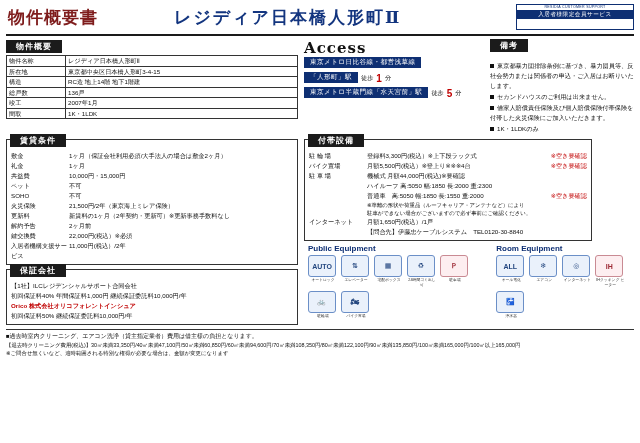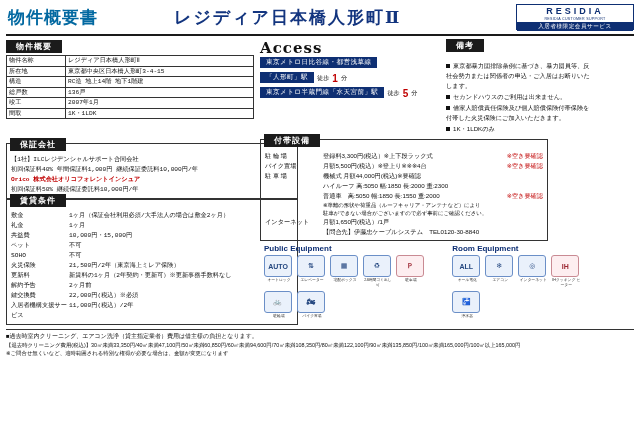--- a/index.html
+++ b/index.html
@@ -10,21 +10,21 @@
     font-size:6.5px;
     color:#111;
     overflow:hidden;
   }
   .page{position:relative;width:640px;height:443px;box-sizing:border-box;padding:4px 6px;}
 
   
   .header{position:relative;height:30px;border-bottom:2px solid #1a1a1a;}
   .doc-title{
     position:absolute;left:2px;top:2px;
-    font-size:17px;font-weight:bold;letter-spacing:1px;color:#0369a1;
+    font-size:17px;font-weight:bold;letter-spacing:1px;color:#7f1d1d;
     font-family:"DejaVu Serif","Liberation Serif",serif;
   }
   .prop-title{
     position:absolute;left:168px;top:2px;
     font-size:17px;font-weight:bold;letter-spacing:2px;color:#13357f;
     font-family:"DejaVu Serif","Liberation Serif",serif;
   }
   .logo-box{
     position:absolute;right:0;top:0;width:118px;height:26px;
     border:1px solid #0e2f73;box-sizing:border-box;background:#fff;
@@ -44,21 +44,21 @@
     display:inline-block;background:#1b1b1b;color:#fff;font-weight:bold;
     font-size:8px;padding:1px 10px;letter-spacing:1px;
   }
   .sec-h-plain{
     font-size:15px;font-weight:bold;letter-spacing:1px;
     font-family:"DejaVu Serif","Liberation Serif",serif;
   }
 
   
   .top{display:flex;gap:6px;margin-top:3px;}
-  .col-l{width:248px;font-family:Liberation Mono, monospace;}
+  .col-l{width:292px;}
   .col-r{width:330px;}
 
   table{border-collapse:collapse;width:100%;}
   .tbl td{border:1px solid #333;padding:0 2px;font-size:6.2px;line-height:9.5px;vertical-align:middle;}
   .tbl td.k{width:54px;background:#fff;white-space:nowrap;}
 
   
   .access-line{
     background:#0e2f73;color:#fff;display:inline-block;
     padding:1px 6px;font-size:6.6px;margin-bottom:2px;letter-spacing:.4px;
@@ -109,21 +109,20 @@
 </style>
 </head>
 <body>
 
 <div class="page">
 
   <div class="header">
     <div class="doc-title">物件概要書</div>
     <div class="prop-title">レジディア日本橋人形町Ⅱ</div>
     <div class="logo-box">
-      <div class="logo-top">RESIDIA</div>
       <div class="logo-sub">RESIDIA CUSTOMER SUPPORT</div>
       <div class="logo-bot">入居者様限定会員サービス</div>
     </div>
   </div>
 
   <div class="top">
 
     <div class="col-l">
       <div style="margin:1px 0 2px 0;">
         <span class="sec-h">物件概要</span>
@@ -196,77 +195,77 @@
             <span class="bullet-sq"></span><span>1K・1LDKのみ</span>
           </div>
         </div>
       </div>
     </div>
   </div>
 
   <div class="mid">
 
     <div class="col-l">
+      <div class="box box-l">
+        <div class="box-hd">
+          <span class="sec-h">賃貸条件</span>
+        </div>
+        <div class="kv">
+            <div class="k">敷金</div>
+            <div class="v">1ヶ月（保証会社利用必須/大手法人の場合は敷金2ヶ月）</div>
+          </div>
+        <div class="kv">
+            <div class="k">礼金</div>
+            <div class="v">1ヶ月</div>
+          </div>
+        <div class="kv">
+            <div class="k">共益費</div>
+            <div class="v">10,000円・15,000円</div>
+          </div>
+        <div class="kv">
+            <div class="k">ペット</div>
+            <div class="v">不可</div>
+          </div>
+        <div class="kv">
+            <div class="k">SOHO</div>
+            <div class="v">不可</div>
+          </div>
+        <div class="kv">
+            <div class="k">火災保険</div>
+            <div class="v">21,500円/2年（東京海上ミレア保険）</div>
+          </div>
+        <div class="kv">
+            <div class="k">更新料</div>
+            <div class="v">新賃料の1ヶ月（2年契約・更新可）※更新事務手数料なし</div>
+          </div>
+        <div class="kv">
+            <div class="k">解約予告</div>
+            <div class="v">2ヶ月前</div>
+          </div>
+        <div class="kv">
+            <div class="k">鍵交換費</div>
+            <div class="v">22,000円(税込）※必須</div>
+          </div>
+        <div class="kv">
+            <div class="k">入居者機構支援サービス</div>
+            <div class="v">11,000円(税込）/2年</div>
+          </div>
+        <div style="height:3px;"></div>
+      </div>
+
       <div class="box box-l guar">
         <div class="box-hd">
           <span class="sec-h">保証会社</span>
         </div>
         <div class="guar-line">【1社】ILCレジデンシャルサポート合同会社</div>
         <div class="guar-line">初回保証料40% 年間保証料1,000円 継続保証委託料10,000円/年</div>
         <div class="guar-line orico">Orico 株式会社オリコフォレントインシュア</div>
         <div class="guar-line">初回保証料50% 継続保証委託料10,000円/年</div>
         <div style="height:3px;"></div>
       </div>
-
-      <div class="box box-l">
-        <div class="box-hd">
-          <span class="sec-h">賃貸条件</span>
-        </div>
-        <div class="kv">
-            <div class="k">敷金</div>
-            <div class="v">1ヶ月（保証会社利用必須/大手法人の場合は敷金2ヶ月）</div>
-          </div>
-        <div class="kv">
-            <div class="k">礼金</div>
-            <div class="v">1ヶ月</div>
-          </div>
-        <div class="kv">
-            <div class="k">共益費</div>
-            <div class="v">10,000円・15,000円</div>
-          </div>
-        <div class="kv">
-            <div class="k">ペット</div>
-            <div class="v">不可</div>
-          </div>
-        <div class="kv">
-            <div class="k">SOHO</div>
-            <div class="v">不可</div>
-          </div>
-        <div class="kv">
-            <div class="k">火災保険</div>
-            <div class="v">21,500円/2年（東京海上ミレア保険）</div>
-          </div>
-        <div class="kv">
-            <div class="k">更新料</div>
-            <div class="v">新賃料の1ヶ月（2年契約・更新可）※更新事務手数料なし</div>
-          </div>
-        <div class="kv">
-            <div class="k">解約予告</div>
-            <div class="v">2ヶ月前</div>
-          </div>
-        <div class="kv">
-            <div class="k">鍵交換費</div>
-            <div class="v">22,000円(税込）※必須</div>
-          </div>
-        <div class="kv">
-            <div class="k">入居者機構支援サービス</div>
-            <div class="v">11,000円(税込）/2年</div>
-          </div>
-        <div style="height:3px;"></div>
-      </div>
     </div>
 
     <div class="col-r">
       <div class="box box-r">
         <div class="box-hd">
           <span class="sec-h">付帯設備</span>
         </div>
         <div class="kv">
             <div class="k">駐 輪 場</div>
             <div class="v">登録料3,300円(税込）※上下段ラック式</div>

